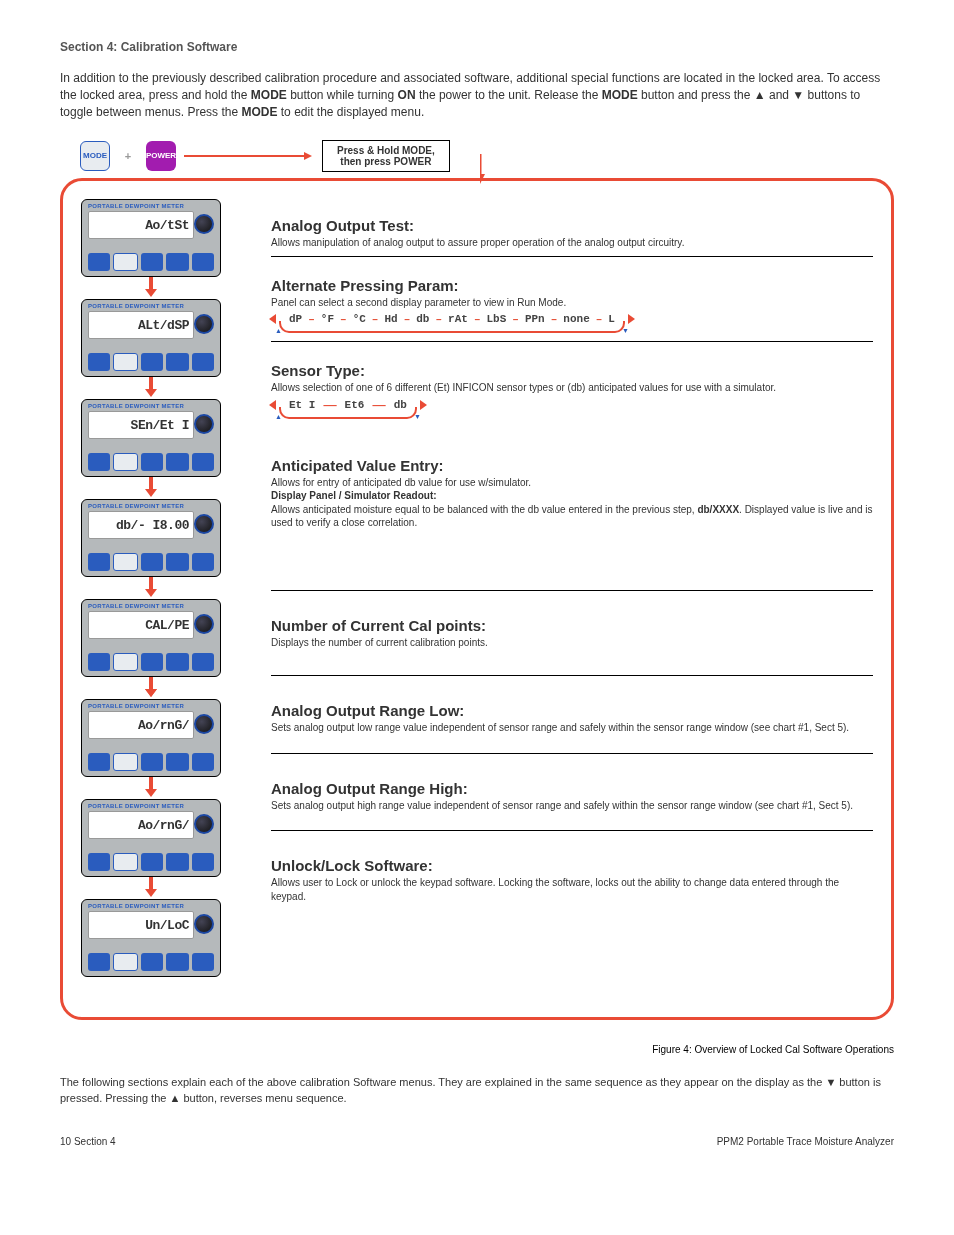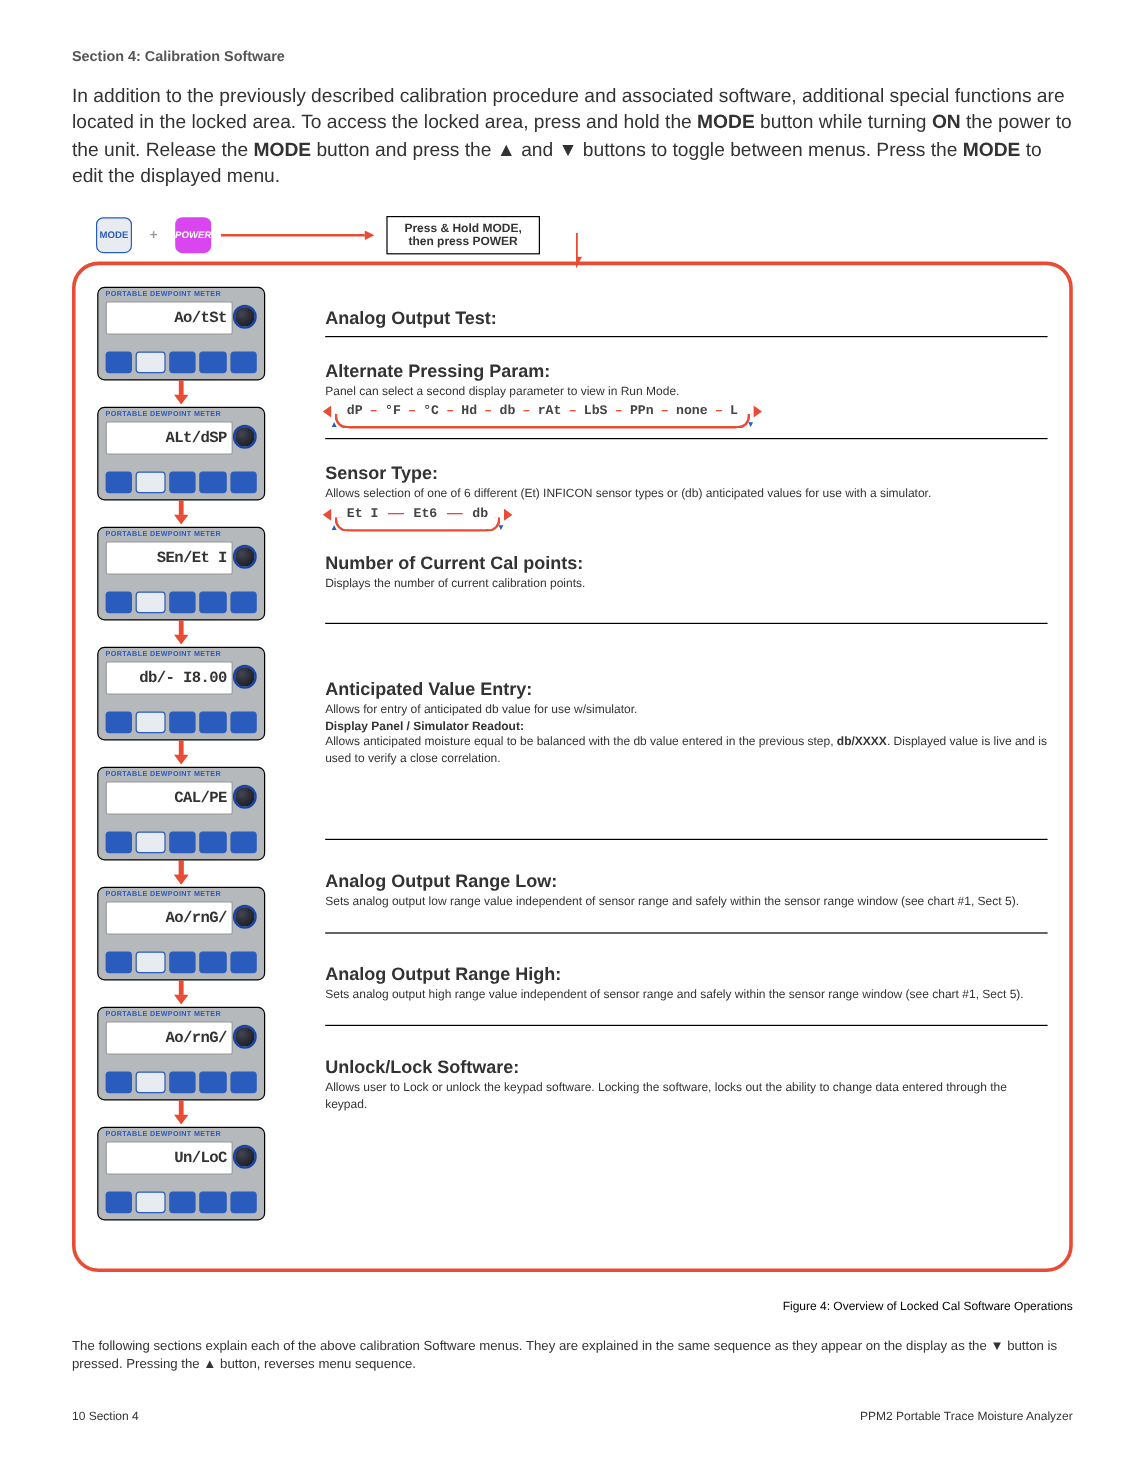--- a/index.html
+++ b/index.html
@@ -1,26 +1,26 @@
 <!DOCTYPE html>
 <html><head>
 <meta charset="utf-8">
 <style>
   * { box-sizing: border-box; margin: 0; padding: 0; }
   body { font-family: Arial, sans-serif; font-size: 11px; color: #333; background: #fff; width: 954px; margin: 0 auto; padding: 40px 60px 40px 60px; }
   .page-title { text-align: left; font-size: 12px; font-weight: bold; margin-bottom: 16px; color: #555; }
-  .intro { font-size: 16px; line-height: 1.4; margin-bottom: 20px; }
+  .intro { font-size: 12px; line-height: 1.4; margin-bottom: 20px; }
   .intro b { font-weight: bold; }
 
   .main-fig { position: relative; }
 
   .topbar { display: flex; align-items: center; gap: 8px; margin-left: 20px; margin-bottom: 6px; position: relative; }
   .sm-btn { width: 30px; height: 30px; border-radius: 6px; display: flex; align-items: center; justify-content: center; font-size: 8px; font-weight: bold; line-height: 1; }
   .mode-btn { background: #e8ecf0; border: 1px solid #2a5cbe; color: #2a5cbe; }
-  .power-btn { background: #d946ef; color: #fff; font-style: italic; }
+  .power-btn { background: #a21caf; color: #fff; }
   .hold-box { border: 1px solid #000; padding: 4px 14px; font-size: 10px; font-weight: bold; text-align: center; background: #fff; }
 
   .flow-wrap { border: 3px solid #e94b35; border-radius: 22px; padding: 18px 18px 18px 18px; position: relative; margin-top: 6px; }
 
   .flow-inner { display: flex; }
   .left-col { width: 160px; position: relative; flex-shrink: 0; }
   .right-col { flex: 1; padding-left: 30px; }
 
   .dev { width: 140px; height: 78px; background: #b5b9bb; border: 1px solid #000; border-radius: 6px; position: relative; margin-bottom: 22px; }
   .dev-title { font-size: 6px; font-weight: bold; color: #2a5cbe; padding: 3px 6px 2px 6px; letter-spacing: 0.3px; }
@@ -213,20 +213,21 @@
       </div>
     </div>
             </div>
           </div>
       </div>
 
       <div class="right-col">
 
         <div class="r-block" style="padding-top:18px">
           <div class="r-head">Analog Output Test:</div>
+          <div class="r-desc">Allows manipulation of analog output to assure proper operation of the analog output circuitry.</div>
           <hr class="r-sep">
         </div>
 
         <div class="r-block" style="padding-top:0">
           <div class="r-head">Alternate Pressing Param:</div>
           <div class="r-desc">Panel can select a second display parameter to view in Run Mode.</div>
           <div class="sel-line">
             <span class="cycle">
               <span class="cycle-arr-l"></span>
               <span class="tiny-btn" style="position:absolute;left:4px;top:14px">▲</span>
@@ -251,32 +252,32 @@
               <span class="itm">Et6</span>
               <span style="color:#e94b35;margin:0 8px">——</span>
               <span class="itm">db</span>
               <span class="tiny-btn" style="position:absolute;right:4px;top:14px">▼</span>
               <span class="cycle-arr-r"></span>
               <span class="cycle-under"></span>
             </span>
           </div>
         </div>
 
+        <div class="r-block" style="padding-top:26px">
+          <div class="r-head">Anticipated Value Entry:</div>
+          <div class="r-desc">Allows for entry of anticipated db value for use w/simulator.<br><b>Display Panel / Simulator Readout:</b><br>Allows anticipated moisture equal to be balanced with the db value entered in the previous step, <b>db/XXXX</b>. Displayed value is live and is used to verify a close correlation.</div>
+          <hr class="r-sep" style="margin-top:60px">
+        </div>
+
         <div class="r-block">
           <div class="r-head">Number of Current Cal points:</div>
           <div class="r-desc">Displays the number of current calibration points.</div>
           <hr class="r-sep" style="margin-top:26px">
         </div>
 
-        <div class="r-block" style="padding-top:26px">
-          <div class="r-head">Anticipated Value Entry:</div>
-          <div class="r-desc">Allows for entry of anticipated db value for use w/simulator.<br><b>Display Panel / Simulator Readout:</b><br>Allows anticipated moisture equal to be balanced with the db value entered in the previous step, <b>db/XXXX</b>. Displayed value is live and is used to verify a close correlation.</div>
-          <hr class="r-sep" style="margin-top:60px">
-        </div>
-
         <div class="r-block">
           <div class="r-head">Analog Output Range Low:</div>
           <div class="r-desc">Sets analog output low range value independent of sensor range and safely within the sensor range window (see chart #1, Sect 5).</div>
           <hr class="r-sep" style="margin-top:18px">
         </div>
 
         <div class="r-block">
           <div class="r-head">Analog Output Range High:</div>
           <div class="r-desc">Sets analog output high range value independent of sensor range and safely within the sensor range window (see chart #1, Sect 5).</div>
           <hr class="r-sep" style="margin-top:18px">

